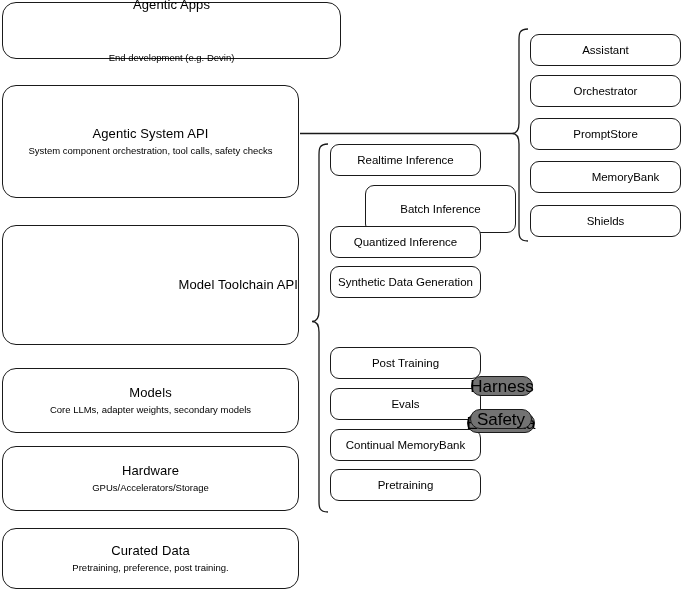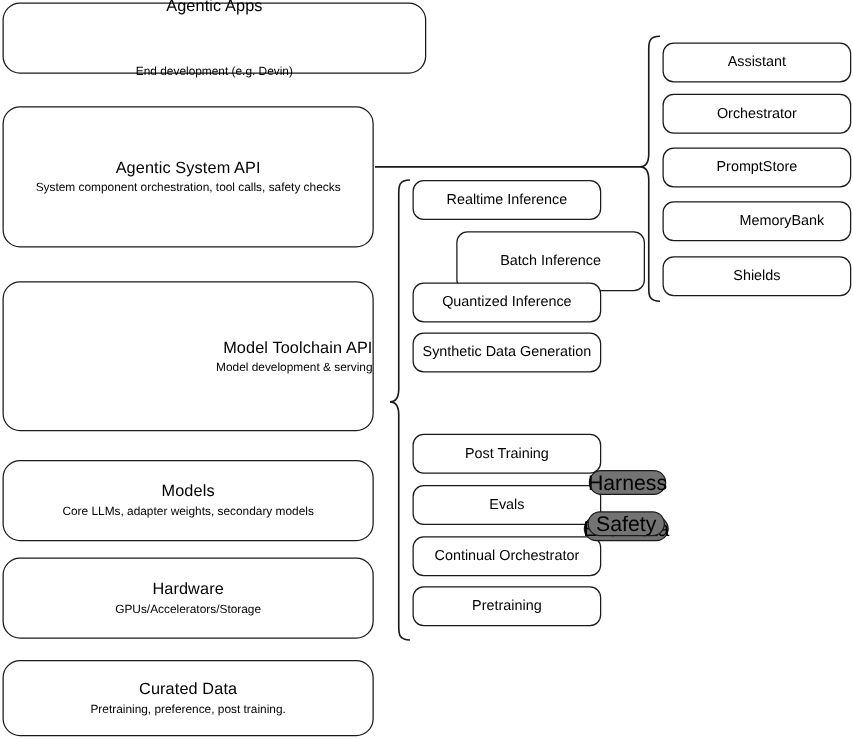--- a/index.html
+++ b/index.html
@@ -96,21 +96,20 @@
     <div class="sub">End development (e.g. Devin)</div>
   </div>
 
   <div class="box layer" style="left:2px;top:85px;width:297px;height:113px;">
     <div class="title">Agentic System API</div>
     <div class="sub">System component orchestration, tool calls, safety checks</div>
   </div>
 
   <div class="box layer" style="left:2px;top:225px;width:297px;height:120px;align-items:flex-end;">
     <div class="title">Model Toolchain API</div>
-    <div class="sub">Model development &amp; serving</div>
   </div>
 
   <div class="box layer" style="left:2px;top:368px;width:297px;height:65px;">
     <div class="title">Models</div>
     <div class="sub">Core LLMs, adapter weights, secondary models</div>
   </div>
 
   <div class="box layer" style="left:2px;top:446px;width:297px;height:65px;">
     <div class="title">Hardware</div>
     <div class="sub">GPUs/Accelerators/Storage</div>
@@ -133,21 +132,21 @@
   <div class="chip" style="left:330px;top:266px;width:151px;height:32px;">
     <span>Synthetic Data Generation</span>
   </div>
   <div class="chip" style="left:330px;top:347px;width:151px;height:32px;">
     <span>Post Training</span>
   </div>
   <div class="chip" style="left:330px;top:388px;width:151px;height:32px;">
     <span>Evals</span>
   </div>
   <div class="chip" style="left:330px;top:429px;width:151px;height:32px;">
-    <span>Continual Orchestrator</span>
+    <span>Continual MemoryBank</span>
   </div>
   <div class="chip" style="left:330px;top:469px;width:151px;height:32px;">
     <span>Pretraining</span>
   </div>
 
   <div class="pill" style="left:471px;top:376px;width:62px;height:20px;">
     <span>Harness</span>
   </div>
   <div class="pill" style="left:467px;top:393px;width:68px;height:20px;margin-top:20px;">
     <span>EvalData</span>

